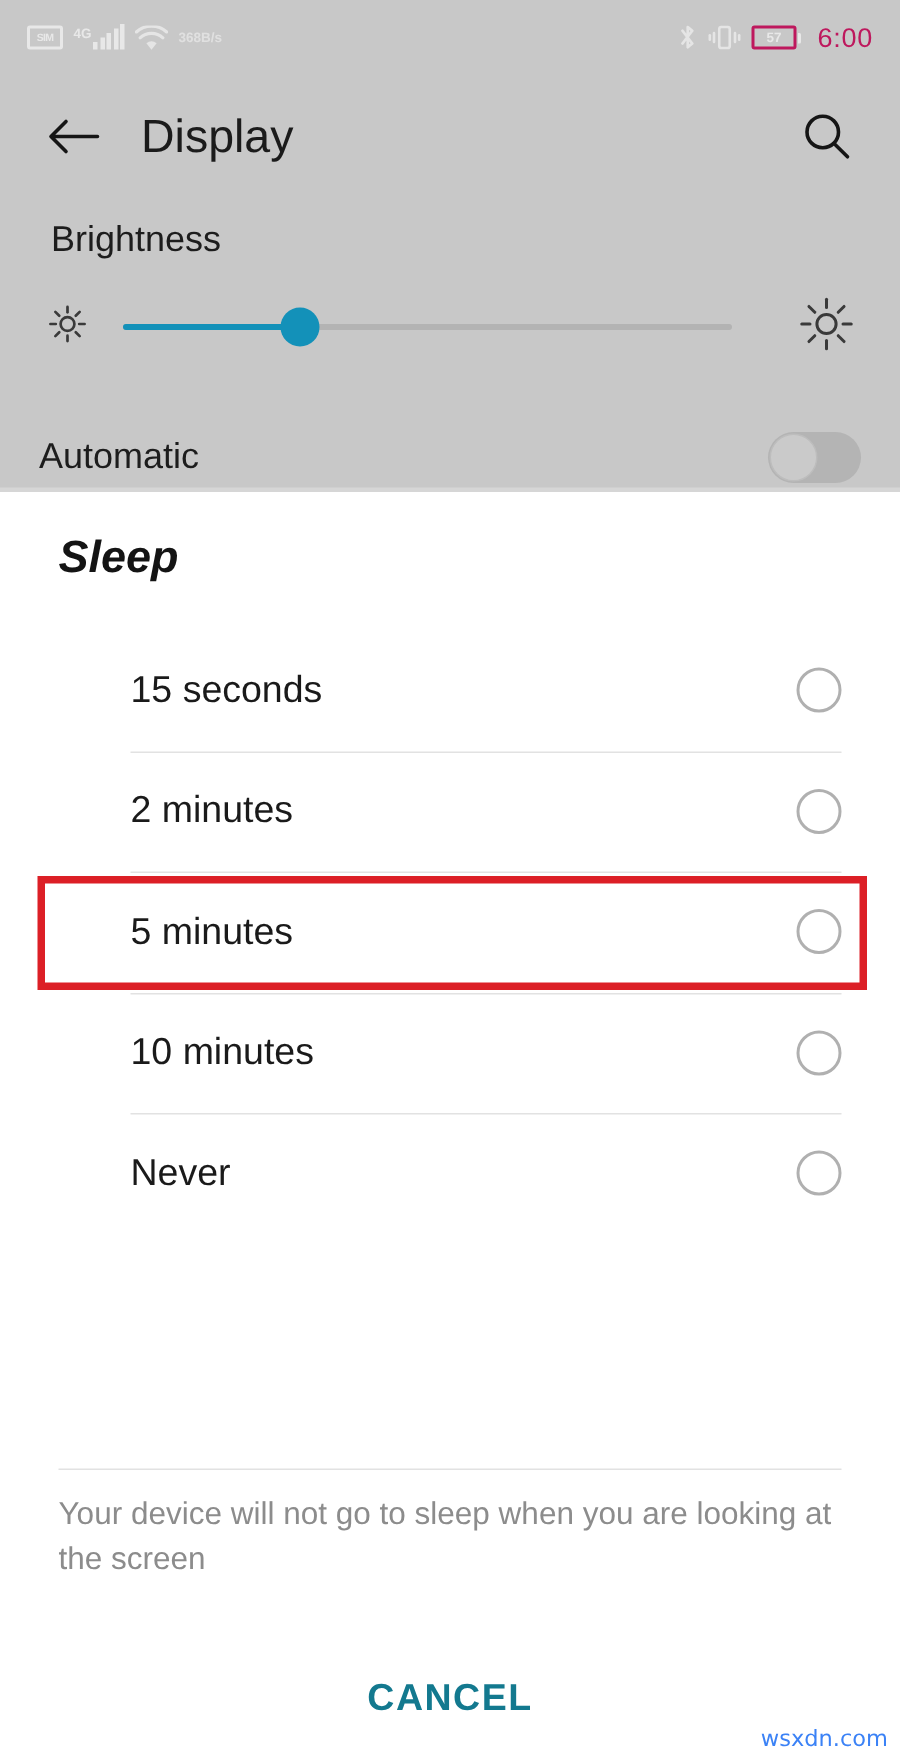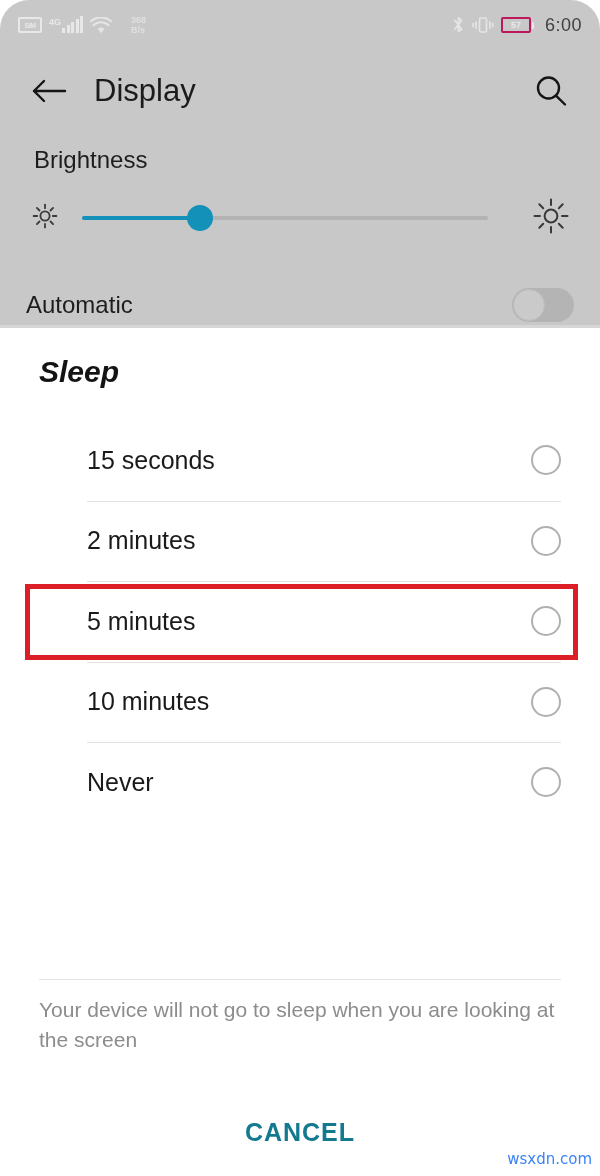--- a/index.html
+++ b/index.html
@@ -11,21 +11,20 @@
     font-family: "Liberation Sans", sans-serif;
     -webkit-font-smoothing: antialiased;
   }
 
   #screen {
     position: relative;
     width: 600px;
     height: 1176px;
     overflow: hidden;
     background: #ffffff;
-    border-radius: 29px;
   }
 
   
   .bg-layer {
     position: absolute;
     left: 0; top: 0;
     width: 600px;
     height: 328px;
     background: #c8c8c8;
     overflow: hidden;
@@ -69,46 +68,46 @@
   }
   .bars { display: flex; align-items: flex-end; gap: 1.5px; height: 16px; }
   .bars i { display: block; width: 3px; background: #e8e8e8; }
   .bars i:nth-child(1) { height: 5px; }
   .bars i:nth-child(2) { height: 8px; }
   .bars i:nth-child(3) { height: 11px; }
   .bars i:nth-child(4) { height: 14px; }
   .bars i:nth-child(5) { height: 17px; }
 
   .data-rate {
-    display: flex; flex-direction: column;
+    display: flex; flex-direction: row;
     align-items: flex-start;
     font-size: 9px; line-height: 10px;
     color: #e0e0e0; font-weight: bold;
-    margin-left: 12px;
+    margin-left: 0;
   }
 
   .batt {
     display: flex; align-items: center;
   }
   .batt-body {
     width: 30px; height: 16px;
     border: 2px solid #be185d;
     border-radius: 2px;
     display: flex; align-items: center; justify-content: center;
     font-size: 9px; font-weight: bold; color: #e8e8e8;
     line-height: 1;
   }
   .batt-tip {
     width: 2px; height: 7px;
     background: #e8e8e8;
     border-radius: 0 1px 1px 0;
     margin-left: 1px;
   }
   .clock {
-    font-size: 18px; color: #404040;
+    font-size: 18px; color: #be185d;
     letter-spacing: .5px;
     margin-left: 4px;
   }
 
   
   .app-bar {
     position: absolute;
     left: 0; top: 50px;
     width: 600px; height: 82px;
     display: flex;

